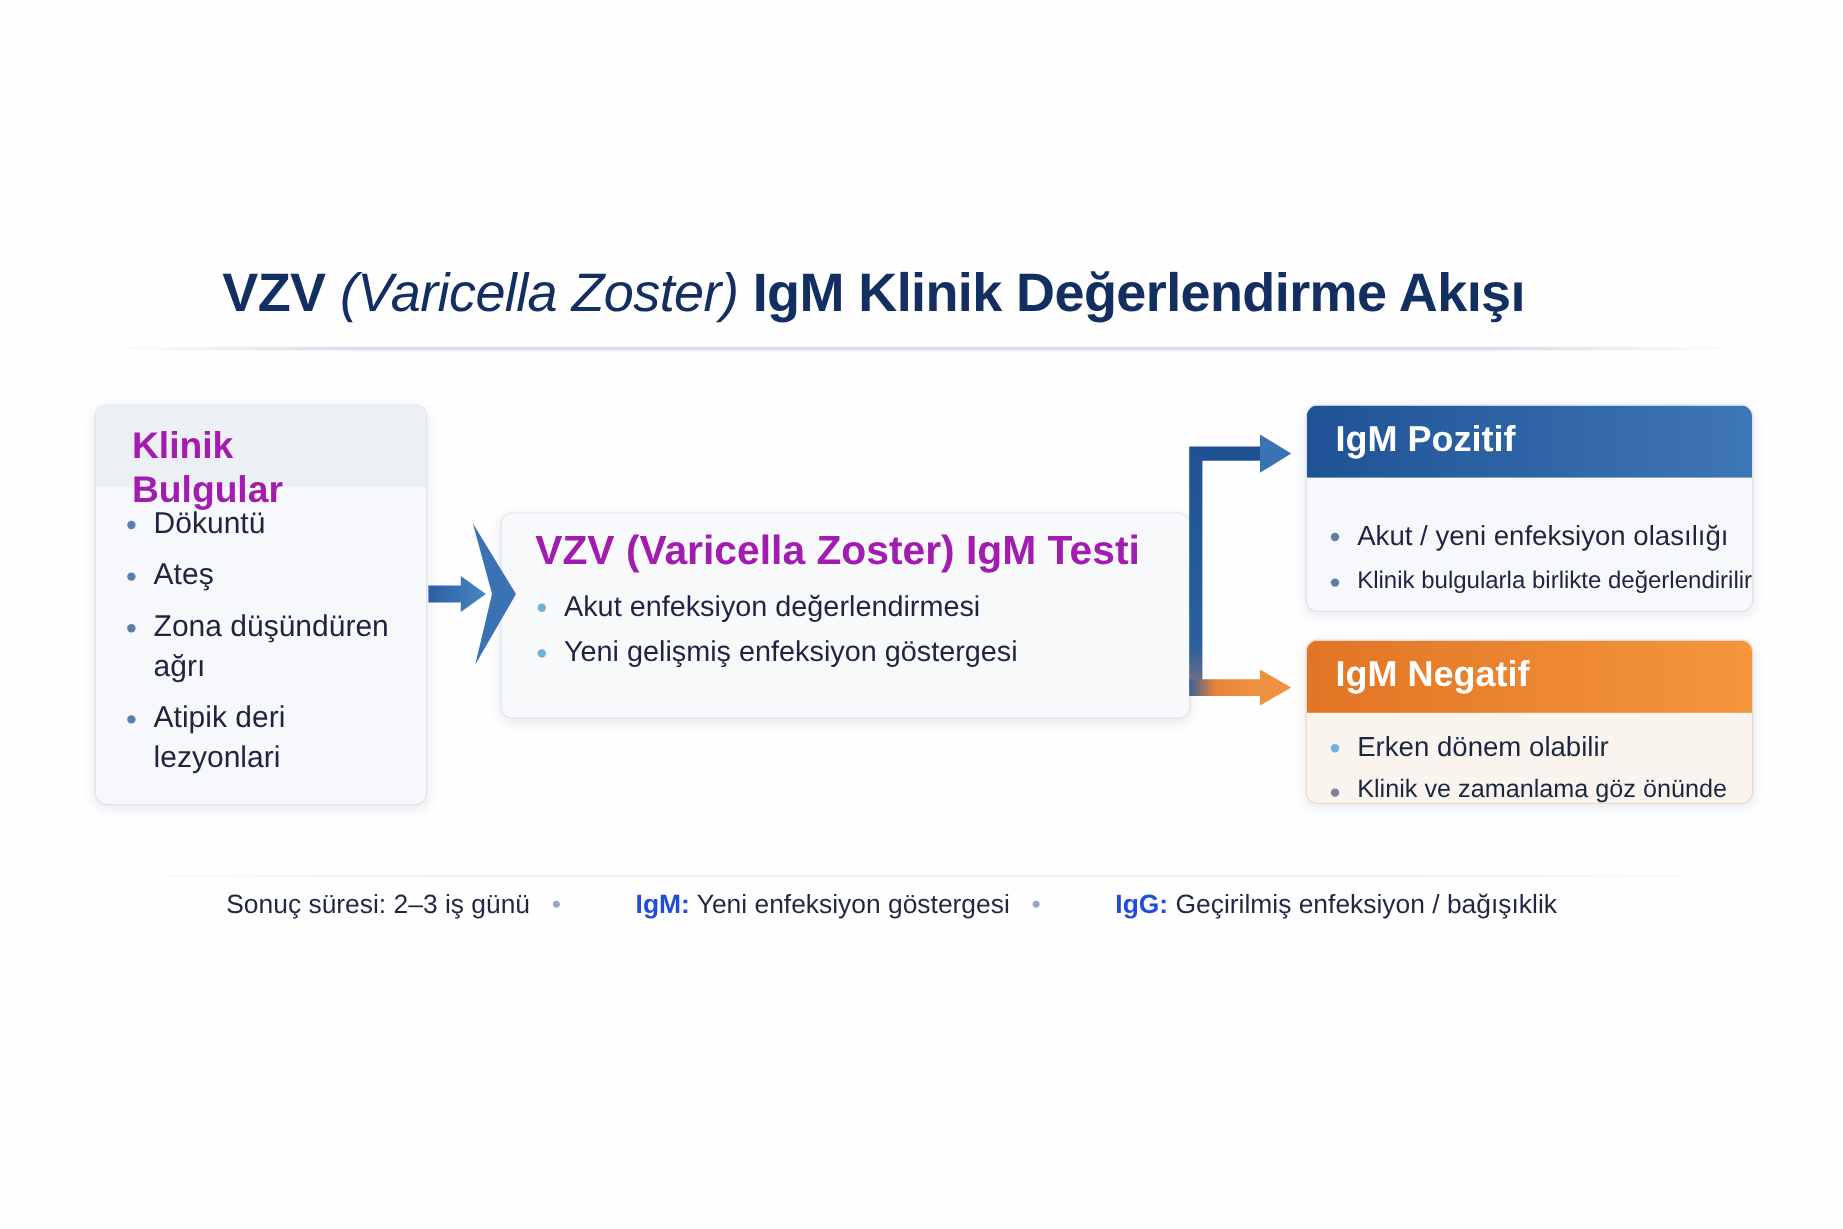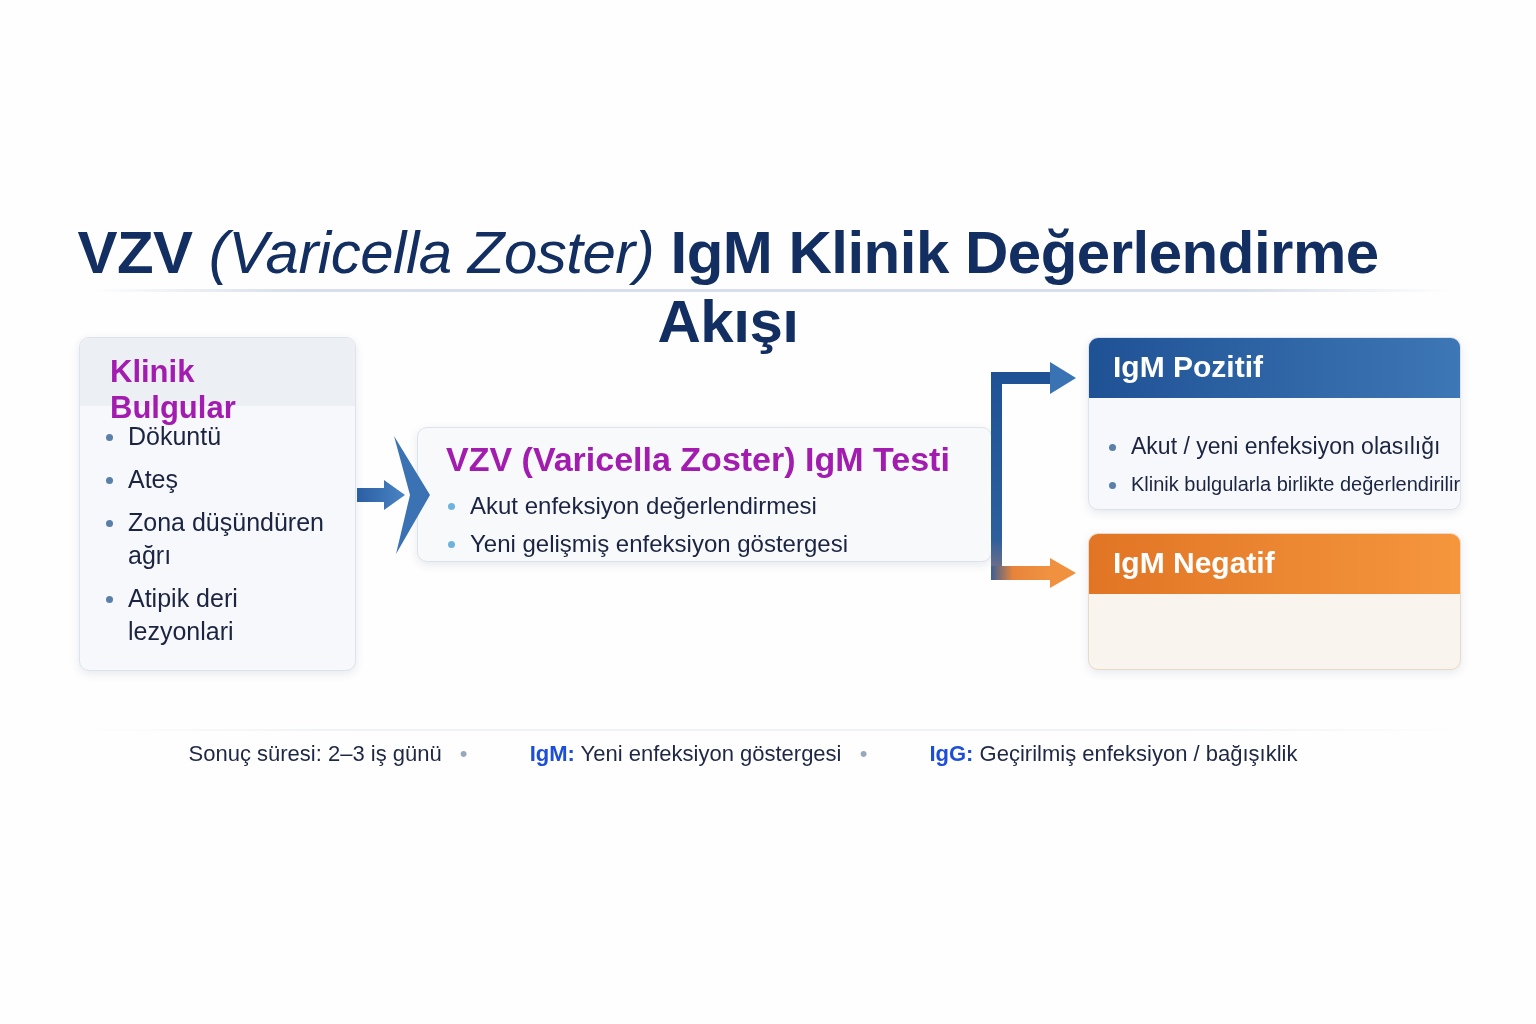--- a/index.html
+++ b/index.html
@@ -7,21 +7,21 @@
     body {
       background: #fefefe;
       font-family: "Liberation Sans", "DejaVu Sans", sans-serif;
       color: #15264a;
       position: relative;
       overflow: hidden;
     }
     .title {
       position: absolute; left: 0; top: 218px; width: 1456px;
       text-align: center;
-      font-size: 60px; font-weight: 700; color: #132f61;
+      font-size: 45px; font-weight: 700; color: #132f61;
       letter-spacing: -0.5px;
     }
     .title .it { font-style: italic; font-weight: 400; }
     .title-rule {
       position: absolute; left: 90px; top: 289px; width: 1360px; height: 3px;
       background: linear-gradient(90deg, rgba(200,210,225,0) 0%, #d8dfea 15%, #d8dfea 85%, rgba(200,210,225,0) 100%);
     }
     .card {
       position: absolute; background: #f7f8fb; border: 1px solid #dde3ec;
       border-radius: 10px; box-shadow: 0 3px 10px rgba(30,50,90,0.10);
@@ -39,21 +39,21 @@
       content: ""; position: absolute; left: 0; width: 7px; height: 7px;
       border-radius: 50%; background: #5a7fa8;
     }
     
     #clinical { left: 79px; top: 337px; width: 277px; height: 334px; }
     #clinical .card-head { background: #eceff4; height: 68px; font-size: 31px; padding: 16px 30px; }
     #clinical ul { padding: 14px 20px 0 26px; font-size: 25px; line-height: 33px; }
     #clinical ul li { margin-bottom: 10px; }
     #clinical ul li::before { top: 14px; }
     
-    #test { left: 417px; top: 427px; width: 575px; height: 135px; background: #f8f9fb; }
+    #test { left: 417px; top: 427px; width: 575px; height: 172px; background: #f8f9fb; }
     #test .card-head { font-size: 34px; padding: 12px 28px 6px 28px; }
     #test ul { padding: 2px 28px 0 30px; font-size: 24px; line-height: 38px; }
     #test ul li::before { top: 16px; background: #6fb2de; }
     
     #positive { left: 1088px; top: 337px; width: 373px; height: 173px; }
     #positive .card-head {
       background: linear-gradient(90deg, #1f5295 0%, #3e77b5 100%);
       color: #fff; height: 60px; font-size: 30px; padding: 12px 24px;
     }
     #positive ul { padding: 29px 0 0 20px; font-size: 23px; line-height: 38px; white-space: nowrap; }
@@ -114,20 +114,24 @@
 <div class="card" id="positive">
   <div class="card-head">IgM Pozitif</div>
   <ul class="bullets">
     <li>Akut / yeni enfeksiyon olasılığı</li>
     <li>Klinik bulgularla birlikte değerlendirilir</li>
   </ul>
 </div>
 
 <div class="card" id="negative">
   <div class="card-head">IgM Negatif</div>
+  <ul class="bullets">
+    <li>Erken dönem olabilir</li>
+    <li>Klinik ve zamanlama göz önünde bulundurulur</li>
+  </ul>
 </div>
 
 <svg class="arrows" viewBox="0 0 1536 1024">
   <defs>
     <linearGradient id="blueGrad" x1="0" y1="0" x2="1" y2="0">
       <stop offset="0" stop-color="#2b5fa3"></stop>
       <stop offset="1" stop-color="#4a84c4"></stop>
     </linearGradient>
     <linearGradient id="bracketGrad" x1="0" y1="0" x2="0" y2="1">
       <stop offset="0" stop-color="#1f5295"></stop>

